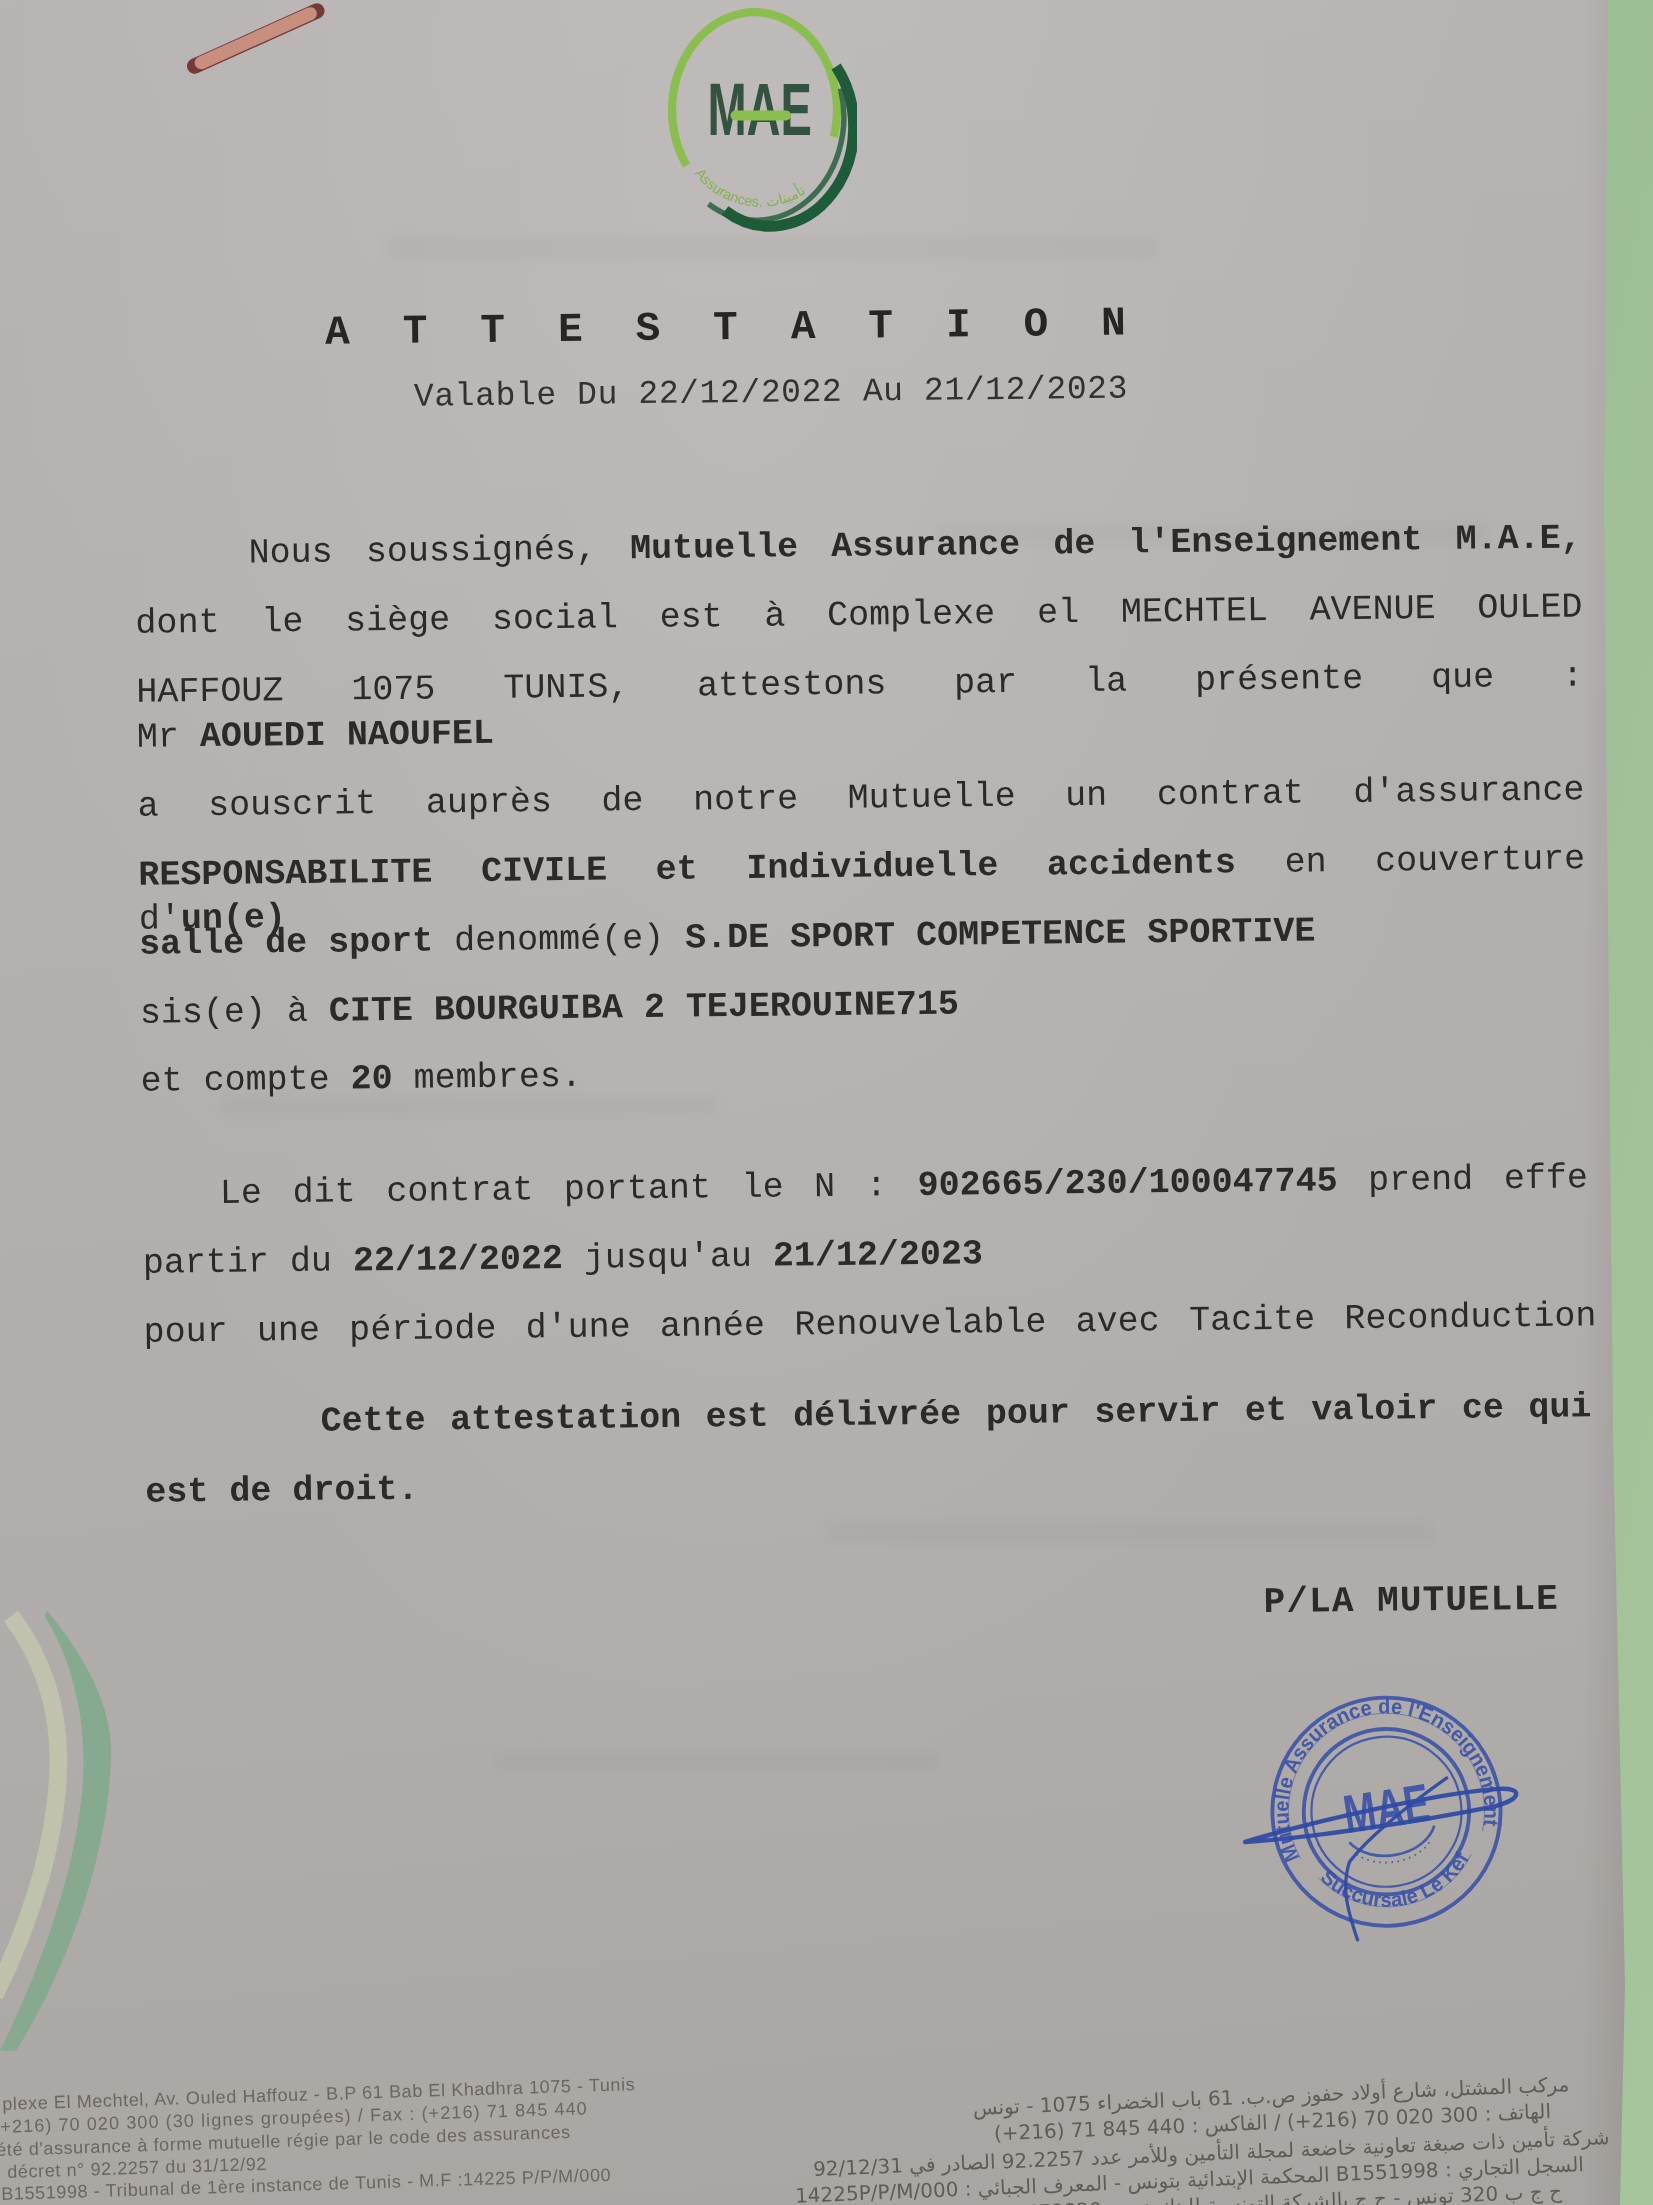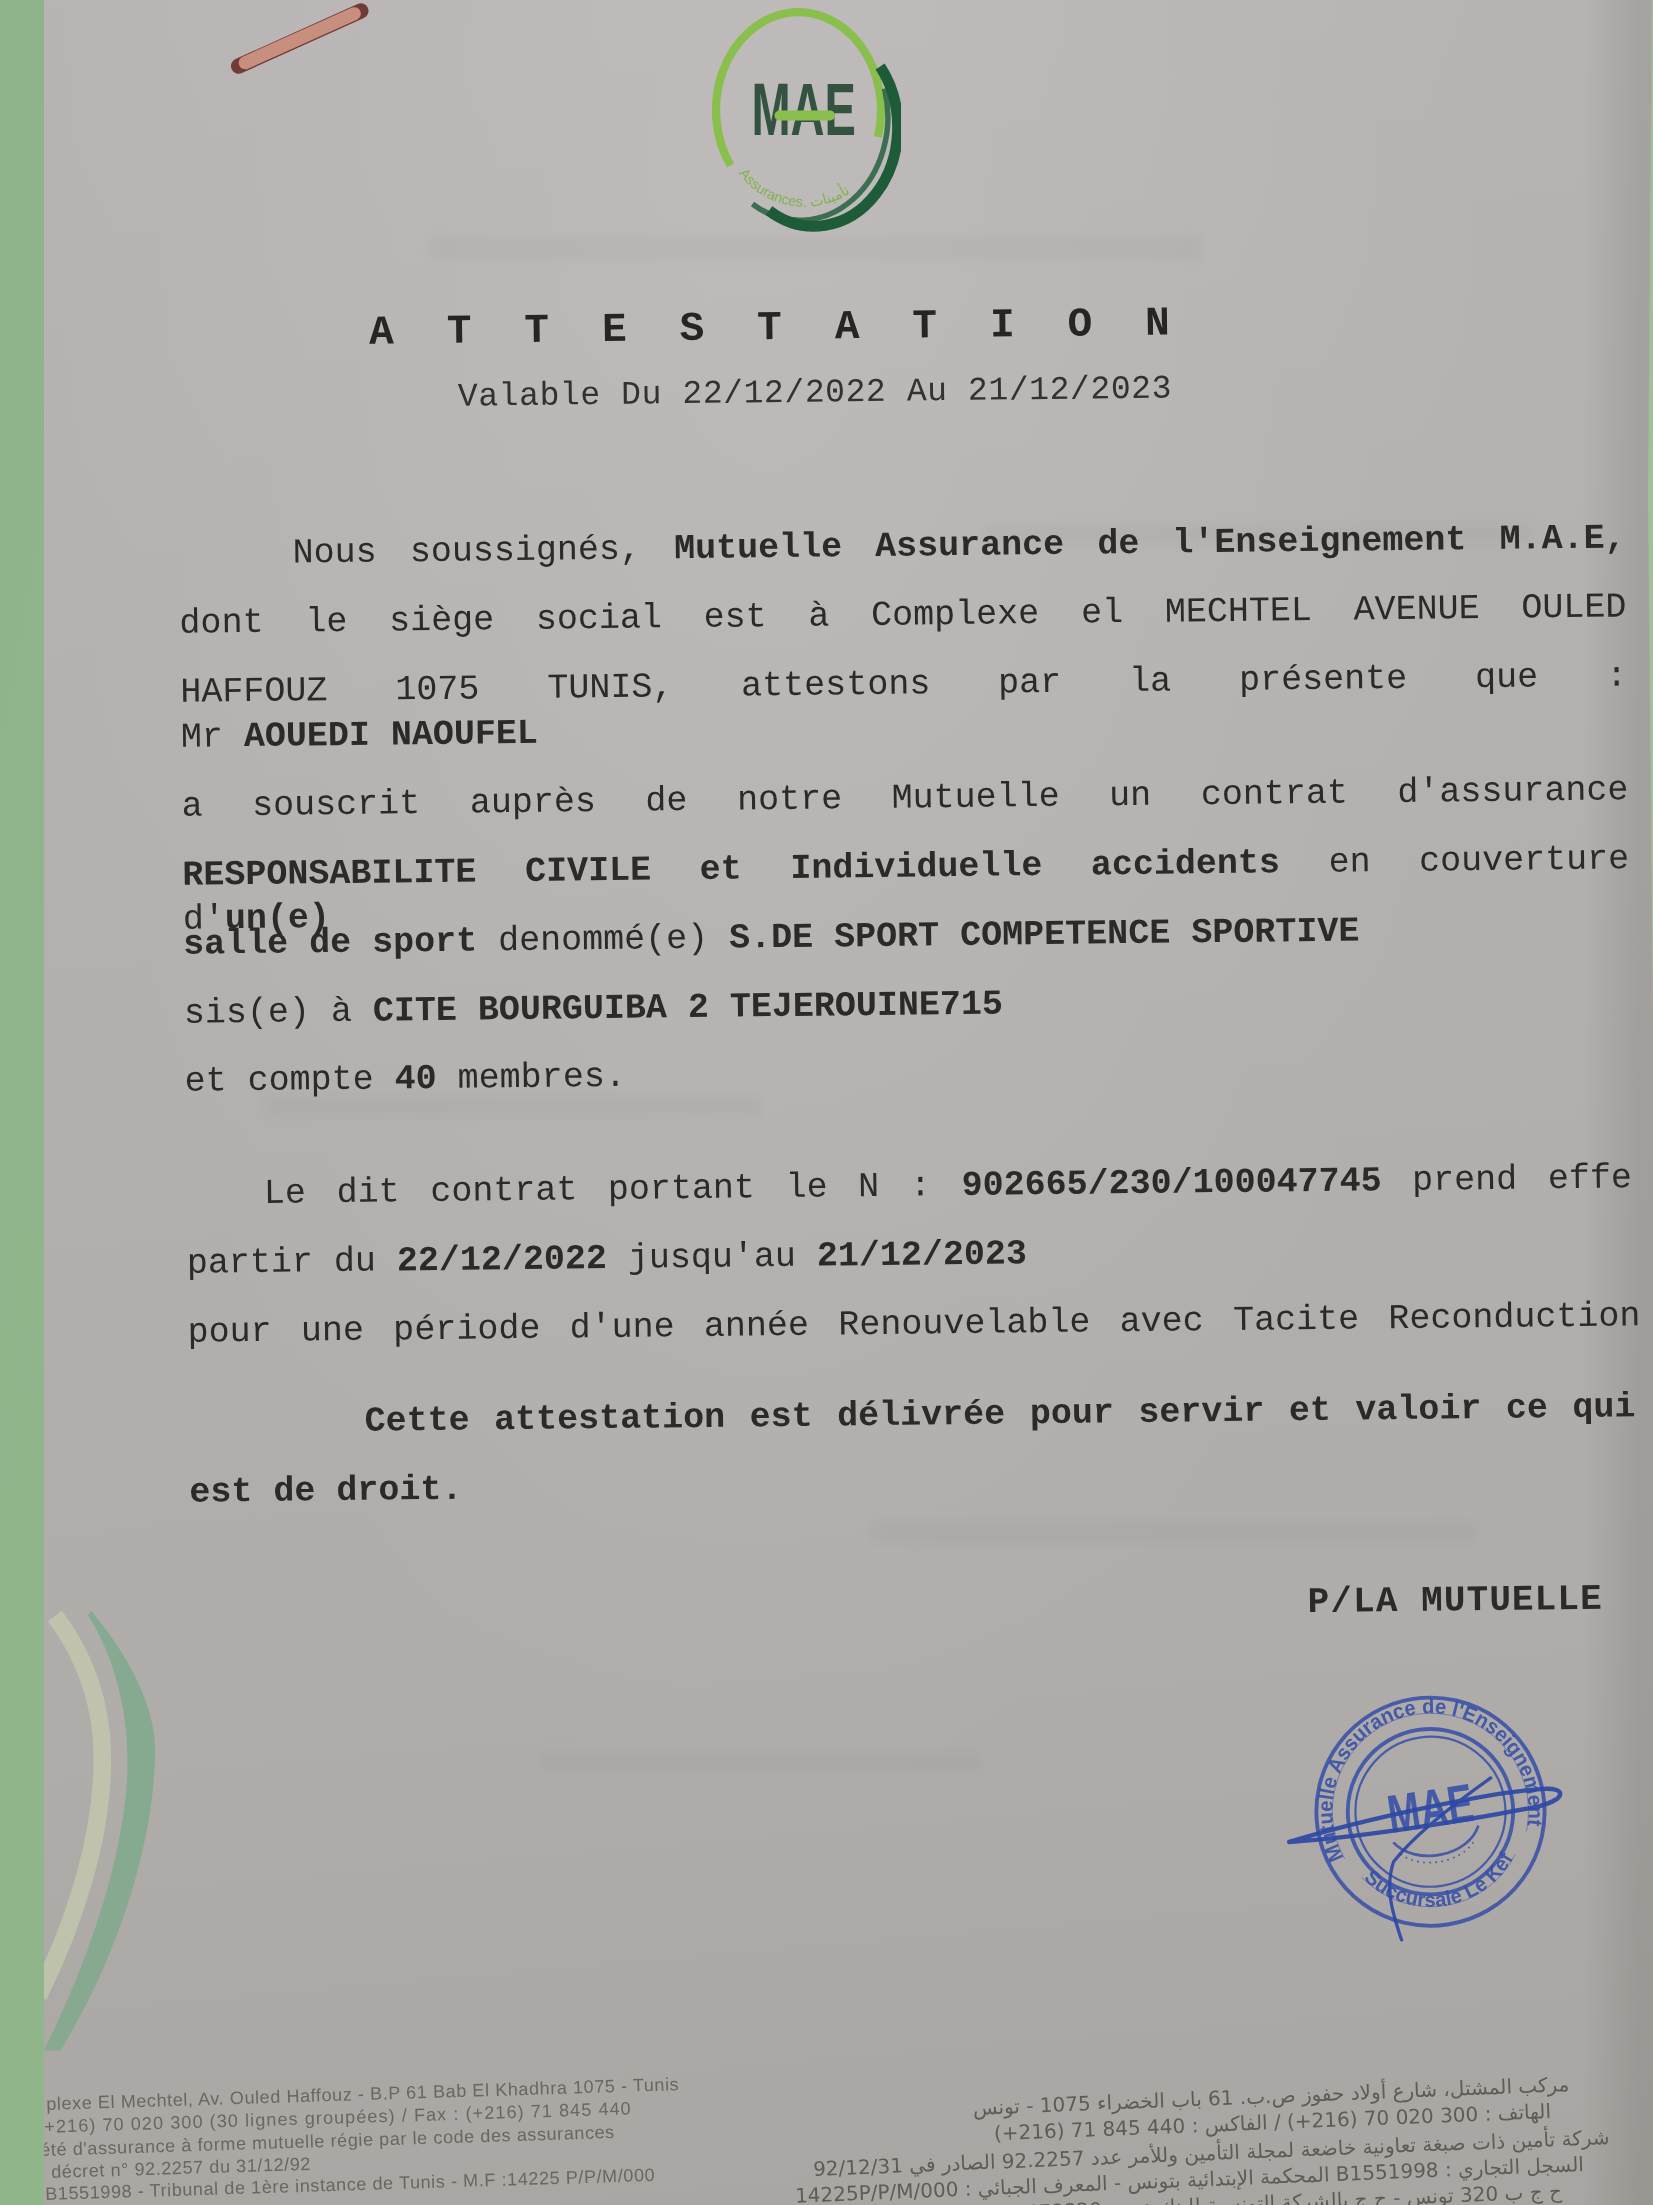--- a/index.html
+++ b/index.html
@@ -8,21 +8,20 @@
     background:linear-gradient(100deg,#8fb48b 0%,#93b88d 55%,#a6c59c 100%);
     font-family:"Liberation Mono","DejaVu Sans Mono",monospace;
   }
   #paper{
     position:absolute;inset:0;
     background:
       radial-gradient(ellipse at 45% 8%, rgba(255,255,255,.10), transparent 60%),
       linear-gradient(90deg, transparent 95.5%, rgba(60,60,55,.14) 99%),
       linear-gradient(175deg,#b8b4b3 0%,#b4b0af 40%,#b0acaa 75%,#a9a5a2 100%);
     clip-path:polygon(0 0,1608px 0,1604px 496px,1613px 1433px,1625px 1985px,1620px 2205px,0 2205px);
-    margin-left:44px;
   }
   .doc{position:absolute;inset:0;transform:rotate(-0.65deg);transform-origin:827px 1103px;}
   .tline{position:absolute;white-space:nowrap;color:#2b2a28;font-size:35px;line-height:44px;}
   .just{white-space:normal;text-align:justify;text-align-last:justify;}
   .b{font-weight:700;}
   #title{position:absolute;left:334px;top:304px;font-size:41px;font-weight:700;letter-spacing:53px;color:#262523;}
   #validity{position:absolute;left:422px;top:374px;font-size:33px;color:#33322f;letter-spacing:0.6px;}
   #sig-label{position:absolute;left:1258px;top:1587px;font-size:36px;font-weight:700;color:#2b2a28;letter-spacing:1.1px;}
   .footer-fr{position:absolute;font-family:"Liberation Sans","DejaVu Sans",sans-serif;
     font-size:18px;color:#6a675f;letter-spacing:0.6px;transform:rotate(-1.8deg);transform-origin:left top;white-space:nowrap;}
@@ -88,21 +87,21 @@
     <div class="tline just" style="left:141px;top:846px;width:1447px;">
       <span class="b">RESPONSABILITE CIVILE et Individuelle accidents</span><span> en couverture d'</span><span class="b">un(e)</span>
     </div>
     <div class="tline" style="left:141px;top:915px;">
       <span class="b">salle de sport</span><span> denommé(e) </span><span class="b">S.DE SPORT COMPETENCE SPORTIVE</span>
     </div>
     <div class="tline" style="left:141px;top:984px;">
       <span>sis(e) à </span><span class="b">CITE BOURGUIBA 2 TEJEROUINE715</span>
     </div>
     <div class="tline" style="left:141px;top:1052px;">
-      <span>et compte </span><span class="b">40</span><span> membres.</span>
+      <span>et compte </span><span class="b">20</span><span> membres.</span>
     </div>
     <div class="tline just" style="left:219px;top:1165px;width:1368px;">
       <span>Le dit contrat portant le N : </span><span class="b">902665/230/100047745</span><span> prend effe</span>
     </div>
     <div class="tline" style="left:141px;top:1234px;">
       <span>partir du </span><span class="b">22/12/2022</span><span> jusqu'au </span><span class="b">21/12/2023</span>
     </div>
     <div class="tline just" style="left:141px;top:1303px;width:1453px;">
       <span>pour une période d'une année Renouvelable avec Tacite Reconduction</span>
     </div>

